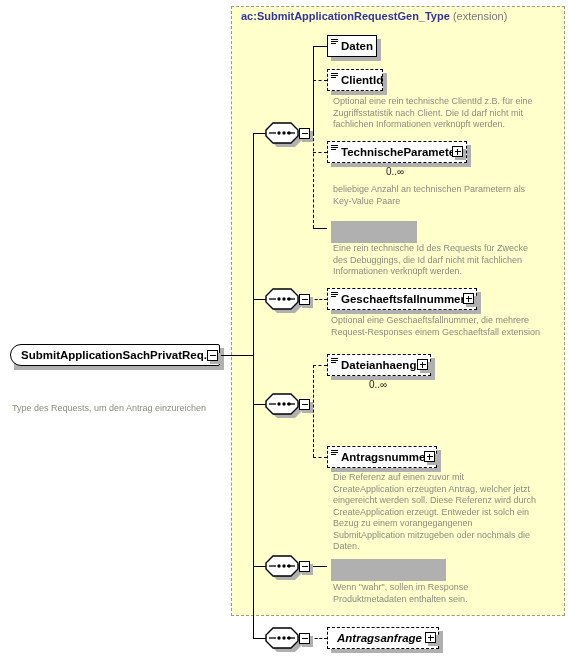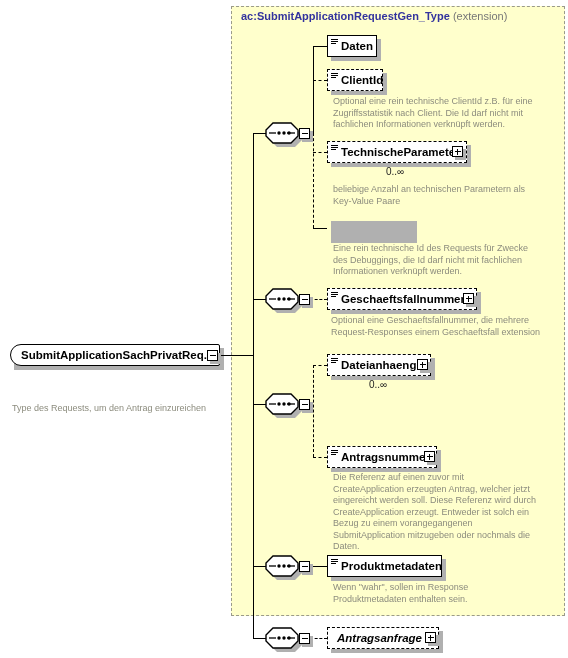--- a/index.html
+++ b/index.html
@@ -382,28 +382,20 @@
       <circle cx="14" cy="11" r="1.7" fill="#000"></circle>
       <circle cx="19" cy="11" r="1.7" fill="#000"></circle>
       <circle cx="24" cy="11" r="1.7" fill="#000"></circle>
     </svg>
   </div>
   <div class="expshadow" style="left:302px;top:564px;"></div>
   <div class="expander" style="left:299px;top:561px;"></div>
   <div class="line h" style="left:310px;top:566px;width:17px;"></div>
 
   <div class="nodeshadow" style="left:331px;top:559px;width:115px;height:22px;"></div>
-  <div class="node solid" style="left:327px;top:555px;width:115px;">
-    <span class="typeicon">
-        <i></i>
-        <i></i>
-        <i></i>
-      </span>
-    <span>Produktmetadaten</span>
-  </div>
   <div class="annot" style="left:333px;top:582px;width:235px;">Wenn "wahr", sollen im Response
 Produktmetadaten enthalten sein.</div>
 
   <div class="line h" style="left:253px;top:638px;width:13px;"></div>
   <div class="seqshadow" style="left:269px;top:631px;">
     <svg width="42" height="22" viewBox="0 0 42 22">
         <polygon points="8,1 26,1 33,8 33,14 26,21 8,21 1,14 1,8" fill="#b0b0b0"></polygon>
       </svg>
   </div>
   <div class="seq" style="left:265px;top:627px;">

